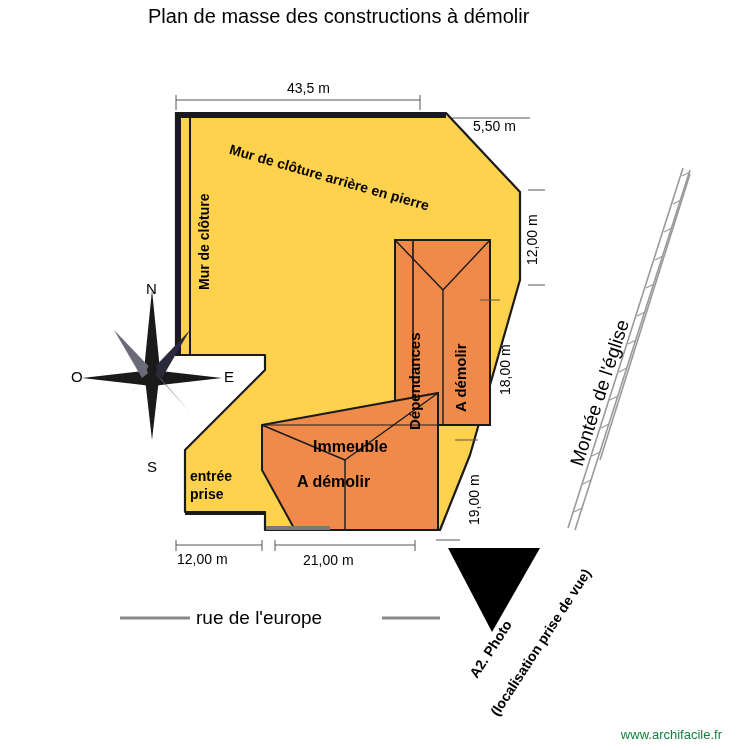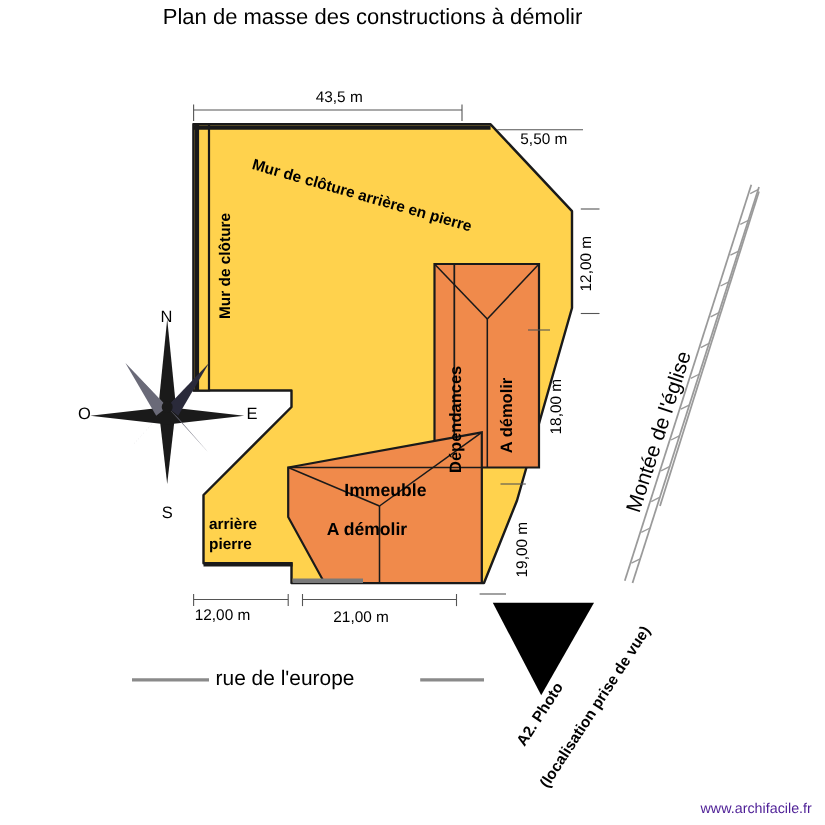--- a/index.html
+++ b/index.html
@@ -46,24 +46,24 @@
   }
   .lbl.bold { font-weight: bold; }
 
   .rot90 {
     transform: rotate(-90deg);
     transform-origin: left top;
   }
 
   .footer {
     position: absolute;
-    right: 12px;
+    right: 28px;
     bottom: 8px;
     font-size: 13px;
-    color: #4c1d95;
+    color: #15803d;
   }
 </style>
 </head>
 <body>
 
 <div id="stage">
 
   <div class="title-block">
     <span class="title-line">Plan de masse des constructions à démolir</span>
   </div>
@@ -170,22 +170,22 @@
 
   <div class="lbl bold" style="left:232px; top:141px; transform: rotate(16deg); transform-origin: left top; font-size:14px;">Mur de clôture arrière en pierre</div>
   <div class="lbl bold rot90" style="left:196px; top:290px; font-size:14px;">Mur de clôture</div>
 
   <div class="lbl bold rot90" style="left:406px; top:430px; font-size:15px;">Dépendances</div>
   <div class="lbl bold rot90" style="left:452px; top:412px; font-size:15px;">A démolir</div>
 
   <div class="lbl bold" style="left:313px; top:421px; font-size:16px;margin-top:17px;">Immeuble</div>
   <div class="lbl bold" style="left:297px; top:473px; font-size:16px;">A démolir</div>
 
-  <div class="lbl bold" style="left:190px; top:468px;">arrière</div>
-  <div class="lbl bold" style="left:190px; top:486px;">pierre</div>
+  <div class="lbl bold" style="left:190px; top:468px;">entrée</div>
+  <div class="lbl bold" style="left:190px; top:486px;">prise</div>
 
   <div class="lbl" style="left:196px; top:607px; font-size:19px;">rue de l'europe</div>
   <div class="lbl" style="left:566px; top:462px; font-size:19px; transform: rotate(-72deg); transform-origin: left top;">Montée de l'église</div>
 
   <div class="lbl bold" style="left:466px; top:672px; font-size:14px; transform: rotate(-57deg); transform-origin: left top;">A2. Photo</div>
   <div class="lbl bold" style="left:487px; top:710px; font-size:14px; transform: rotate(-57deg); transform-origin: left top;">(localisation prise de vue)</div>
 
   <div class="lbl" style="left:146px; top:280px; font-size:15px;">N</div>
   <div class="lbl" style="left:147px; top:458px; font-size:15px;">S</div>
   <div class="lbl" style="left:224px; top:368px; font-size:15px;">E</div>

